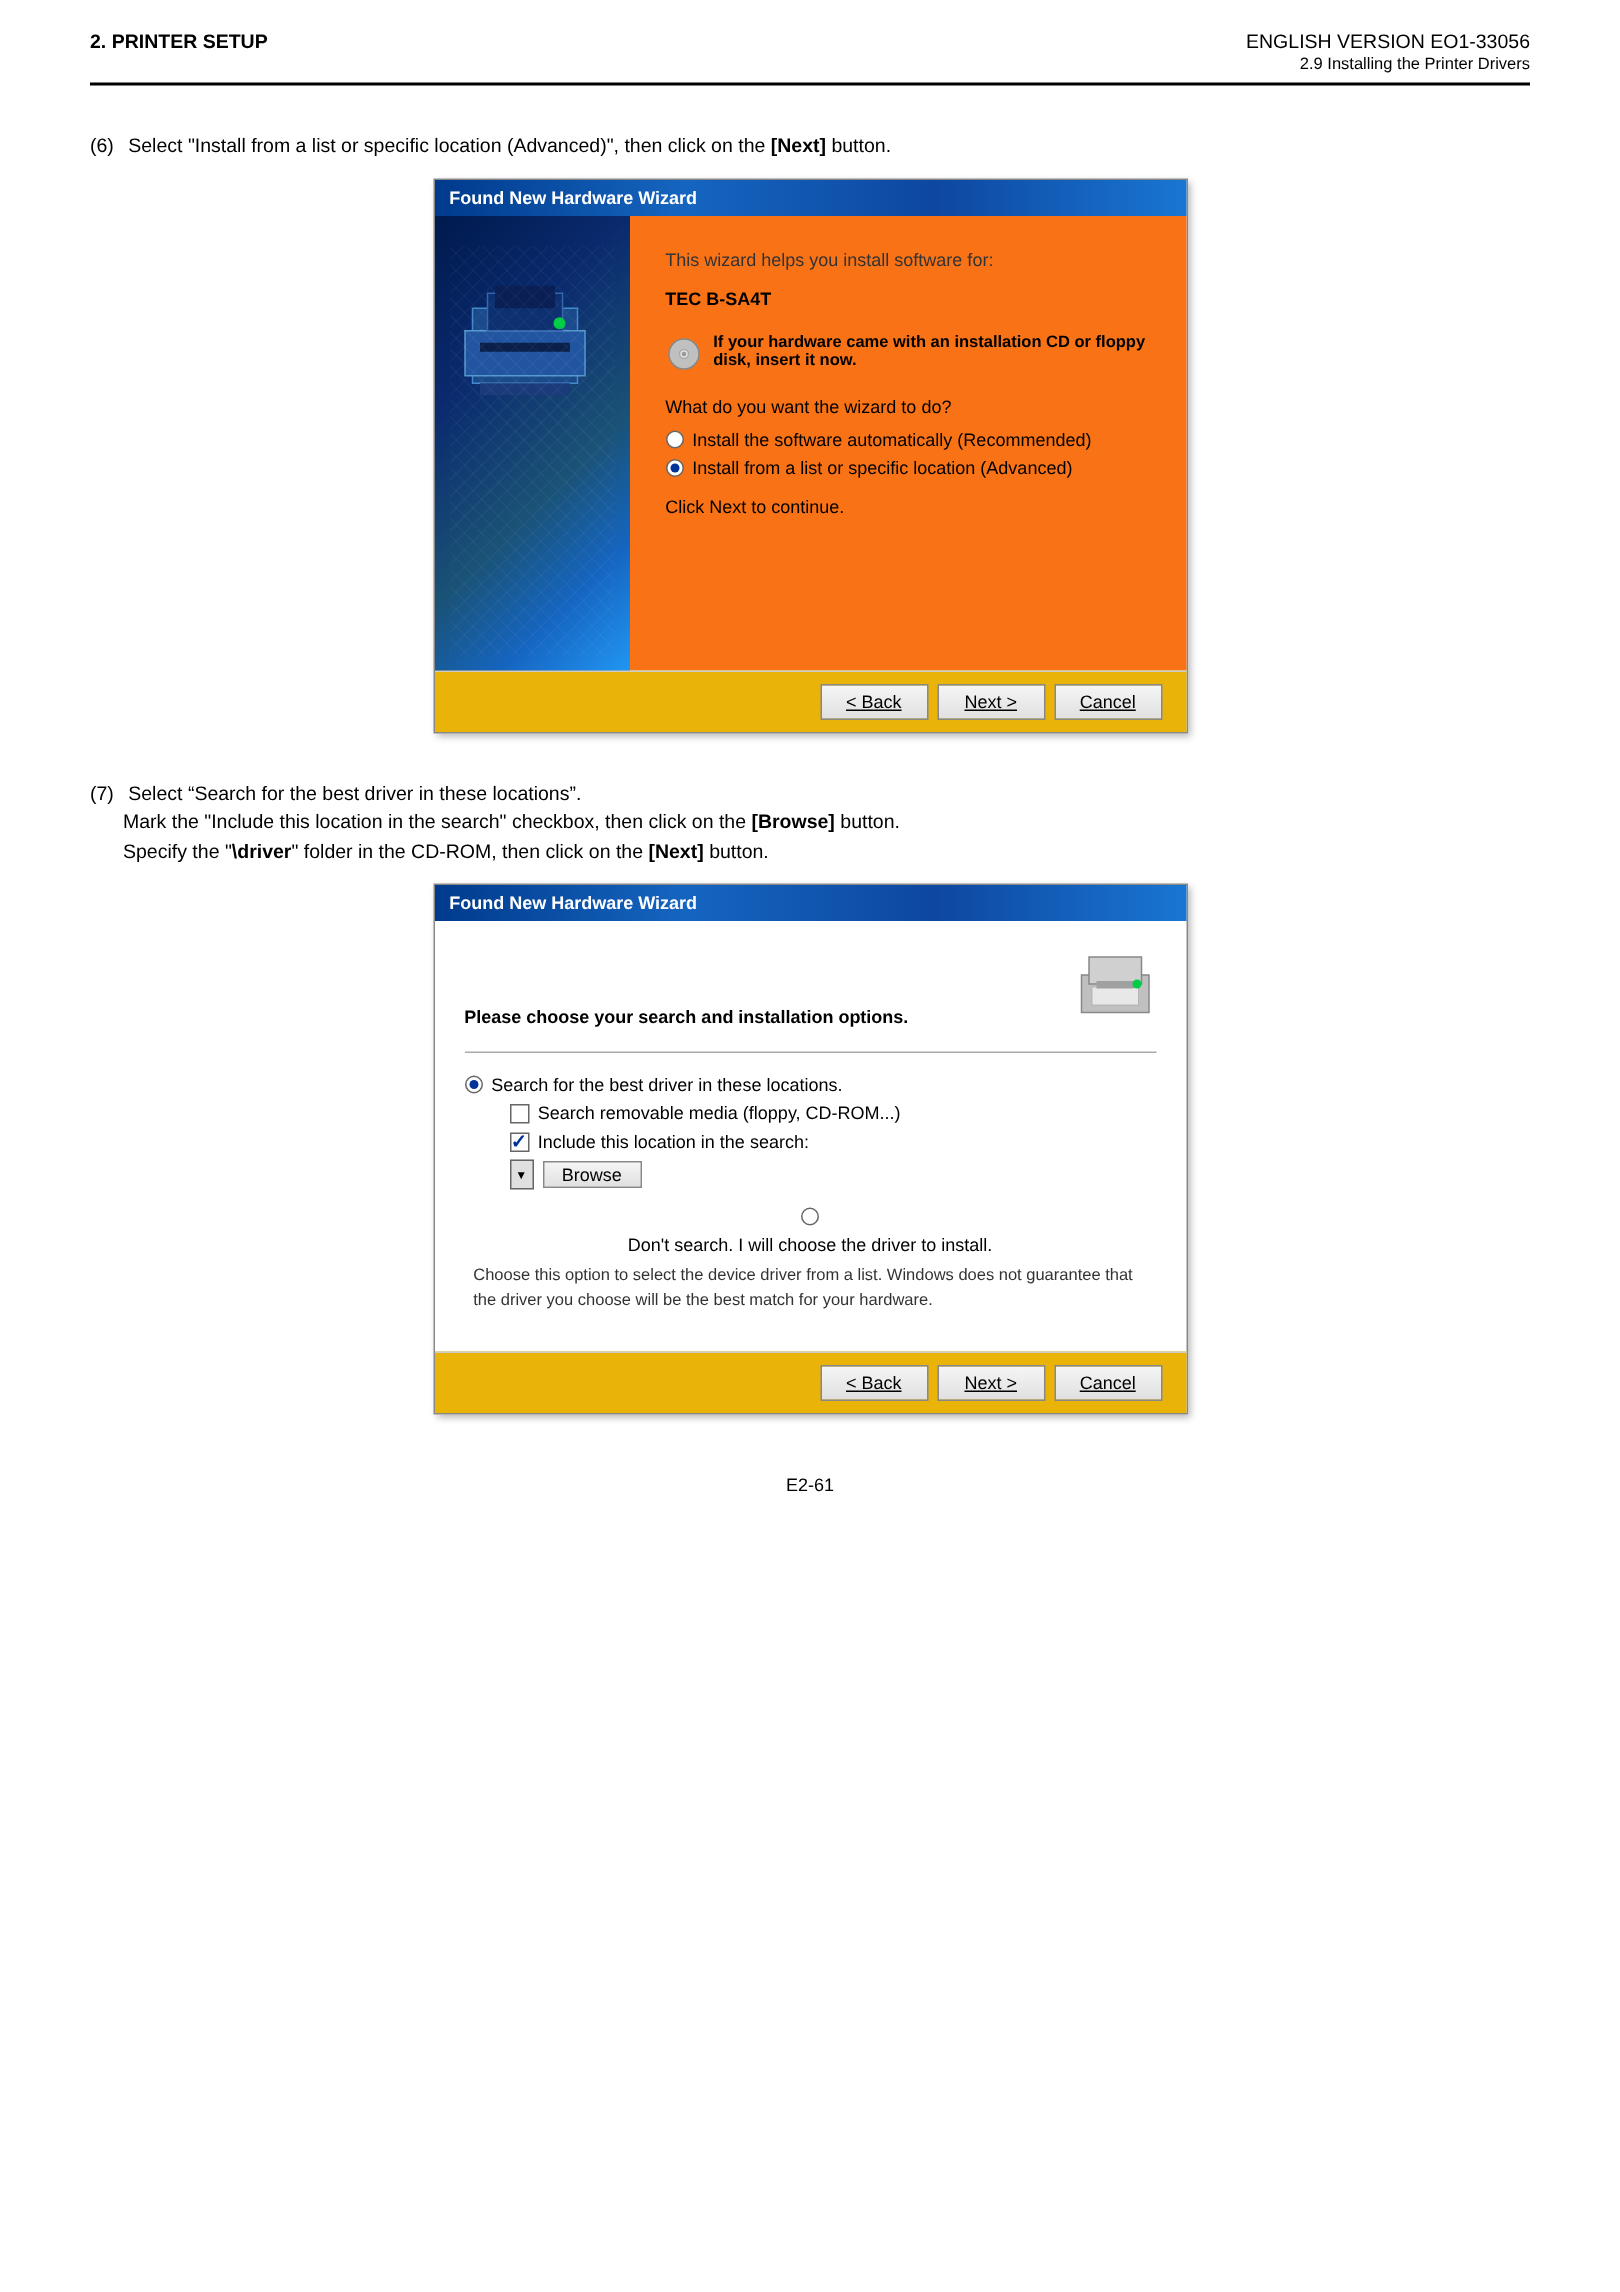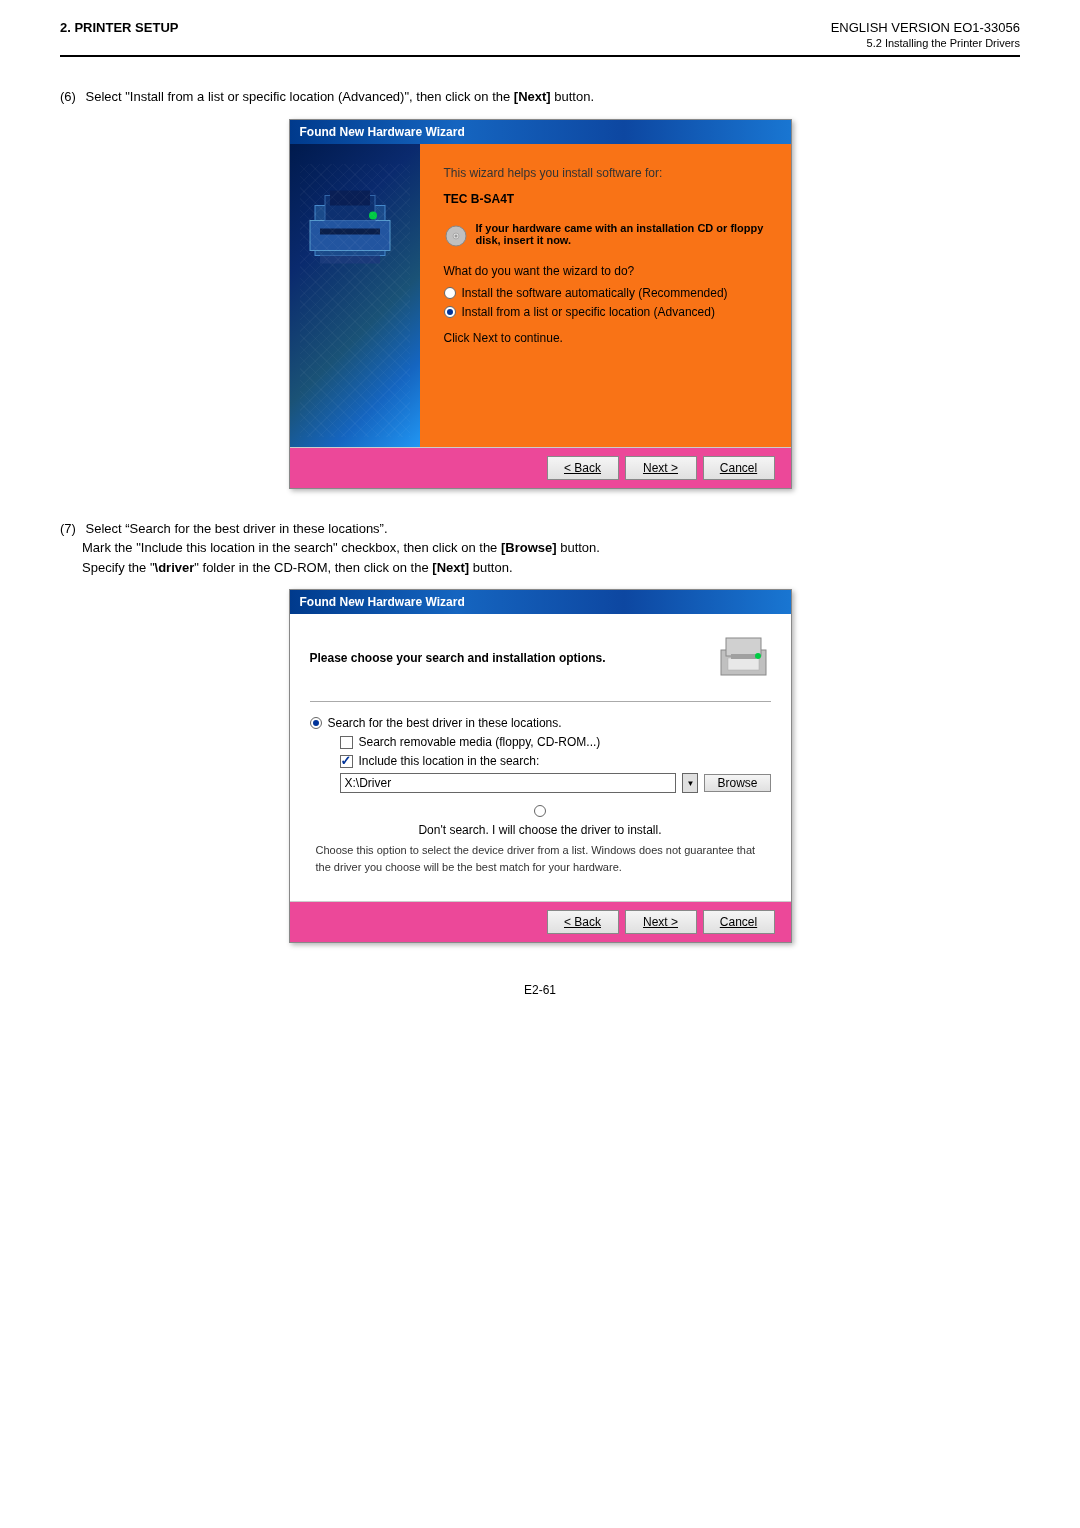--- a/index.html
+++ b/index.html
@@ -146,21 +146,21 @@
       border-radius: 50%;
       background: #003399;
     }
     .wizard-click-text {
       font-size: 12px;
       margin-top: 12px;
       margin-bottom: 10px;
     }
     .wizard-footer {
       border-top: 1px solid #ccc;
-      background: #ec4899;
+      background: #eab308;
       padding: 8px 16px;
       display: flex;
       justify-content: flex-end;
       gap: 6px;
     }
     .wizard-btn {
       min-width: 72px;
       padding: 4px 12px;
       font-size: 12px;
       border: 1px solid #888;
@@ -173,21 +173,21 @@
       text-decoration: underline;
     }
 
     
     .wizard2-body {
       padding: 16px 20px;
     }
     .wizard2-header-row {
       display: flex;
       justify-content: space-between;
-      align-items: center;
+      align-items: flex-end;
       margin-bottom: 16px;
     }
     .wizard2-title {
       font-size: 12px;
       font-weight: bold;
     }
     .wizard2-printer-icon {
       width: 55px;
       height: 55px;
     }
@@ -285,21 +285,21 @@
       height: 100%;
     }
   </style>
 </head>
 <body>
 
 <div class="page-header">
   <div class="page-header-left">2. PRINTER SETUP</div>
   <div class="page-header-right">
     <div class="version">ENGLISH VERSION EO1-33056</div>
-    <div class="section">5.2 Installing the Printer Drivers</div>
+    <div class="section">2.9 Installing the Printer Drivers</div>
   </div>
 </div>
 
 <div class="content-area">
 
   <div class="step-block">
     <div class="step-intro">
       <span class="step-number">(6)</span>
       <span>Select "Install from a list or specific location (Advanced)", then click on the <b>[Next]</b> button.</span>
     </div>
@@ -408,21 +408,20 @@
             <div class="checkbox-box"></div>
             <span>Search removable media (floppy, CD-ROM...)</span>
           </div>
 
           <div class="checkbox-option">
             <div class="checkbox-box checked"></div>
             <span>Include this location in the search:</span>
           </div>
 
           <div class="location-row">
-            <input type="text" class="location-input" value="X:\Driver" style="">
             <div class="location-dropdown">▼</div>
             <button class="browse-btn">
               <span>Browse</span>
             </button>
           </div>
         </div>
 
         <div class="dont-search-option radio-option">
           <div class="radio-circle"></div>
           <span>Don't search. I will choose the driver to install.</span>

